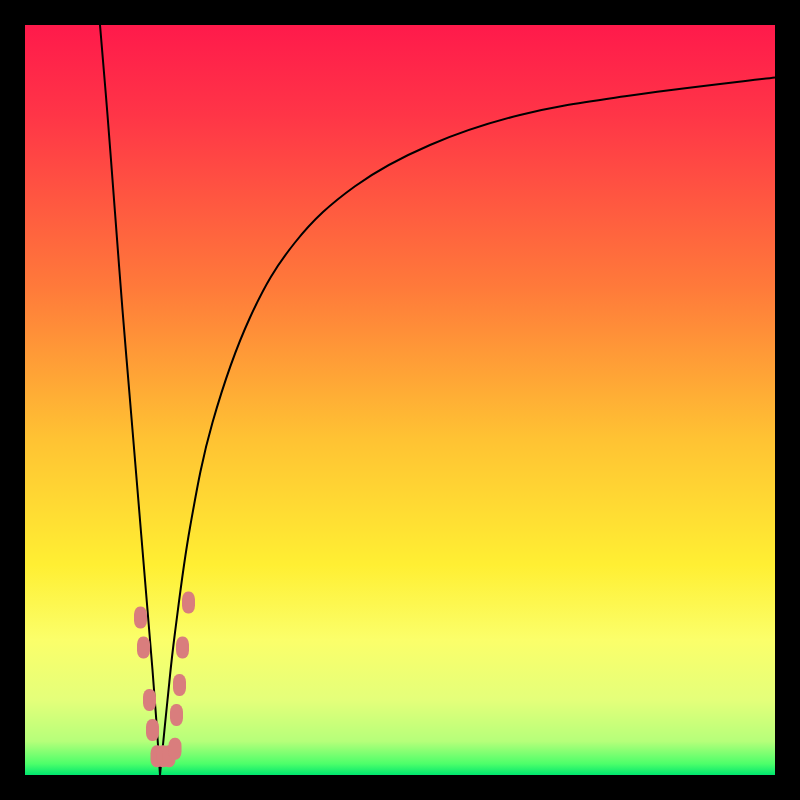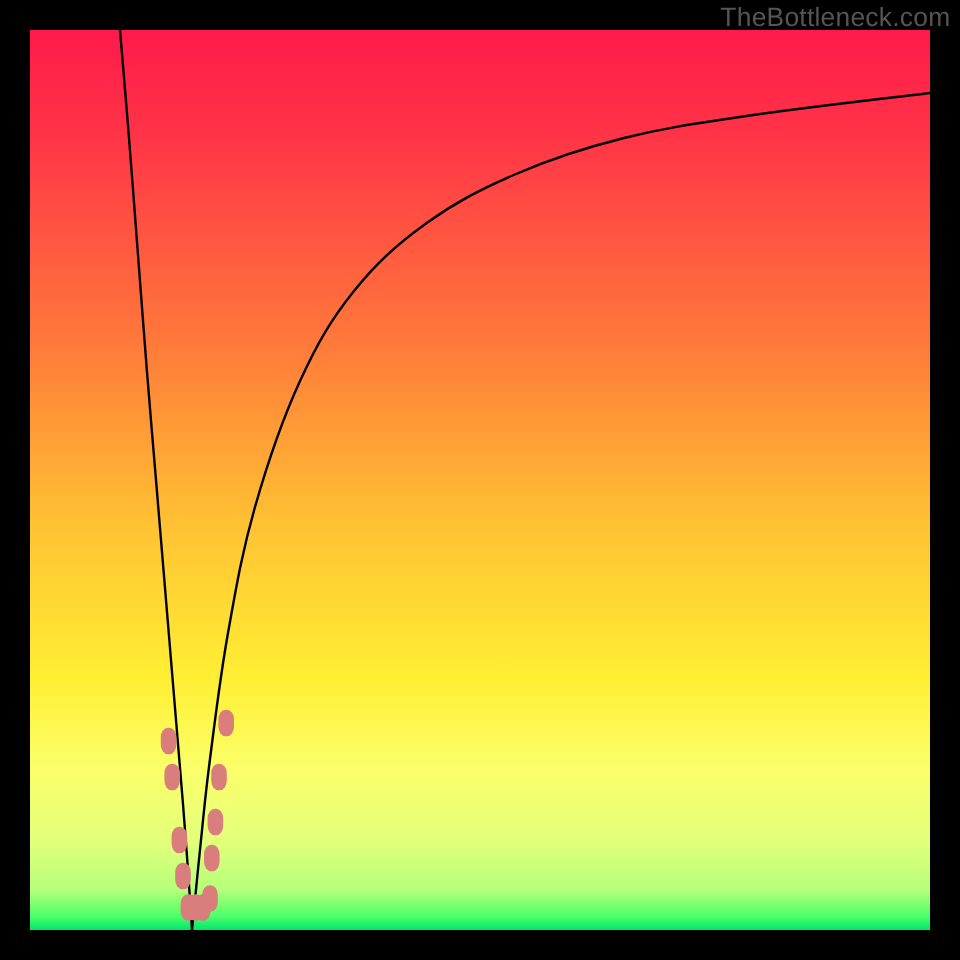--- a/index.html
+++ b/index.html
@@ -65,14 +65,13 @@
         <rect x="125.50" y="720.25" width="13" height="22" rx="6" ry="8" fill="#d97d7d"></rect>
         <rect x="131.50" y="720.25" width="13" height="22" rx="6" ry="8" fill="#d97d7d"></rect>
         <rect x="137.50" y="720.25" width="13" height="22" rx="6" ry="8" fill="#d97d7d"></rect>
         <rect x="143.50" y="712.75" width="13" height="22" rx="6" ry="8" fill="#d97d7d"></rect>
         <rect x="145.00" y="679.00" width="13" height="22" rx="6" ry="8" fill="#d97d7d"></rect>
         <rect x="148.00" y="649.00" width="13" height="22" rx="6" ry="8" fill="#d97d7d"></rect>
         <rect x="151.00" y="611.50" width="13" height="22" rx="6" ry="8" fill="#d97d7d"></rect>
         <rect x="157.00" y="566.50" width="13" height="22" rx="6" ry="8" fill="#d97d7d"></rect>
       </g>
   </svg>
-  <div class="watermark">TheBottleneck.com</div>
 </div>
 
 </body></html>

